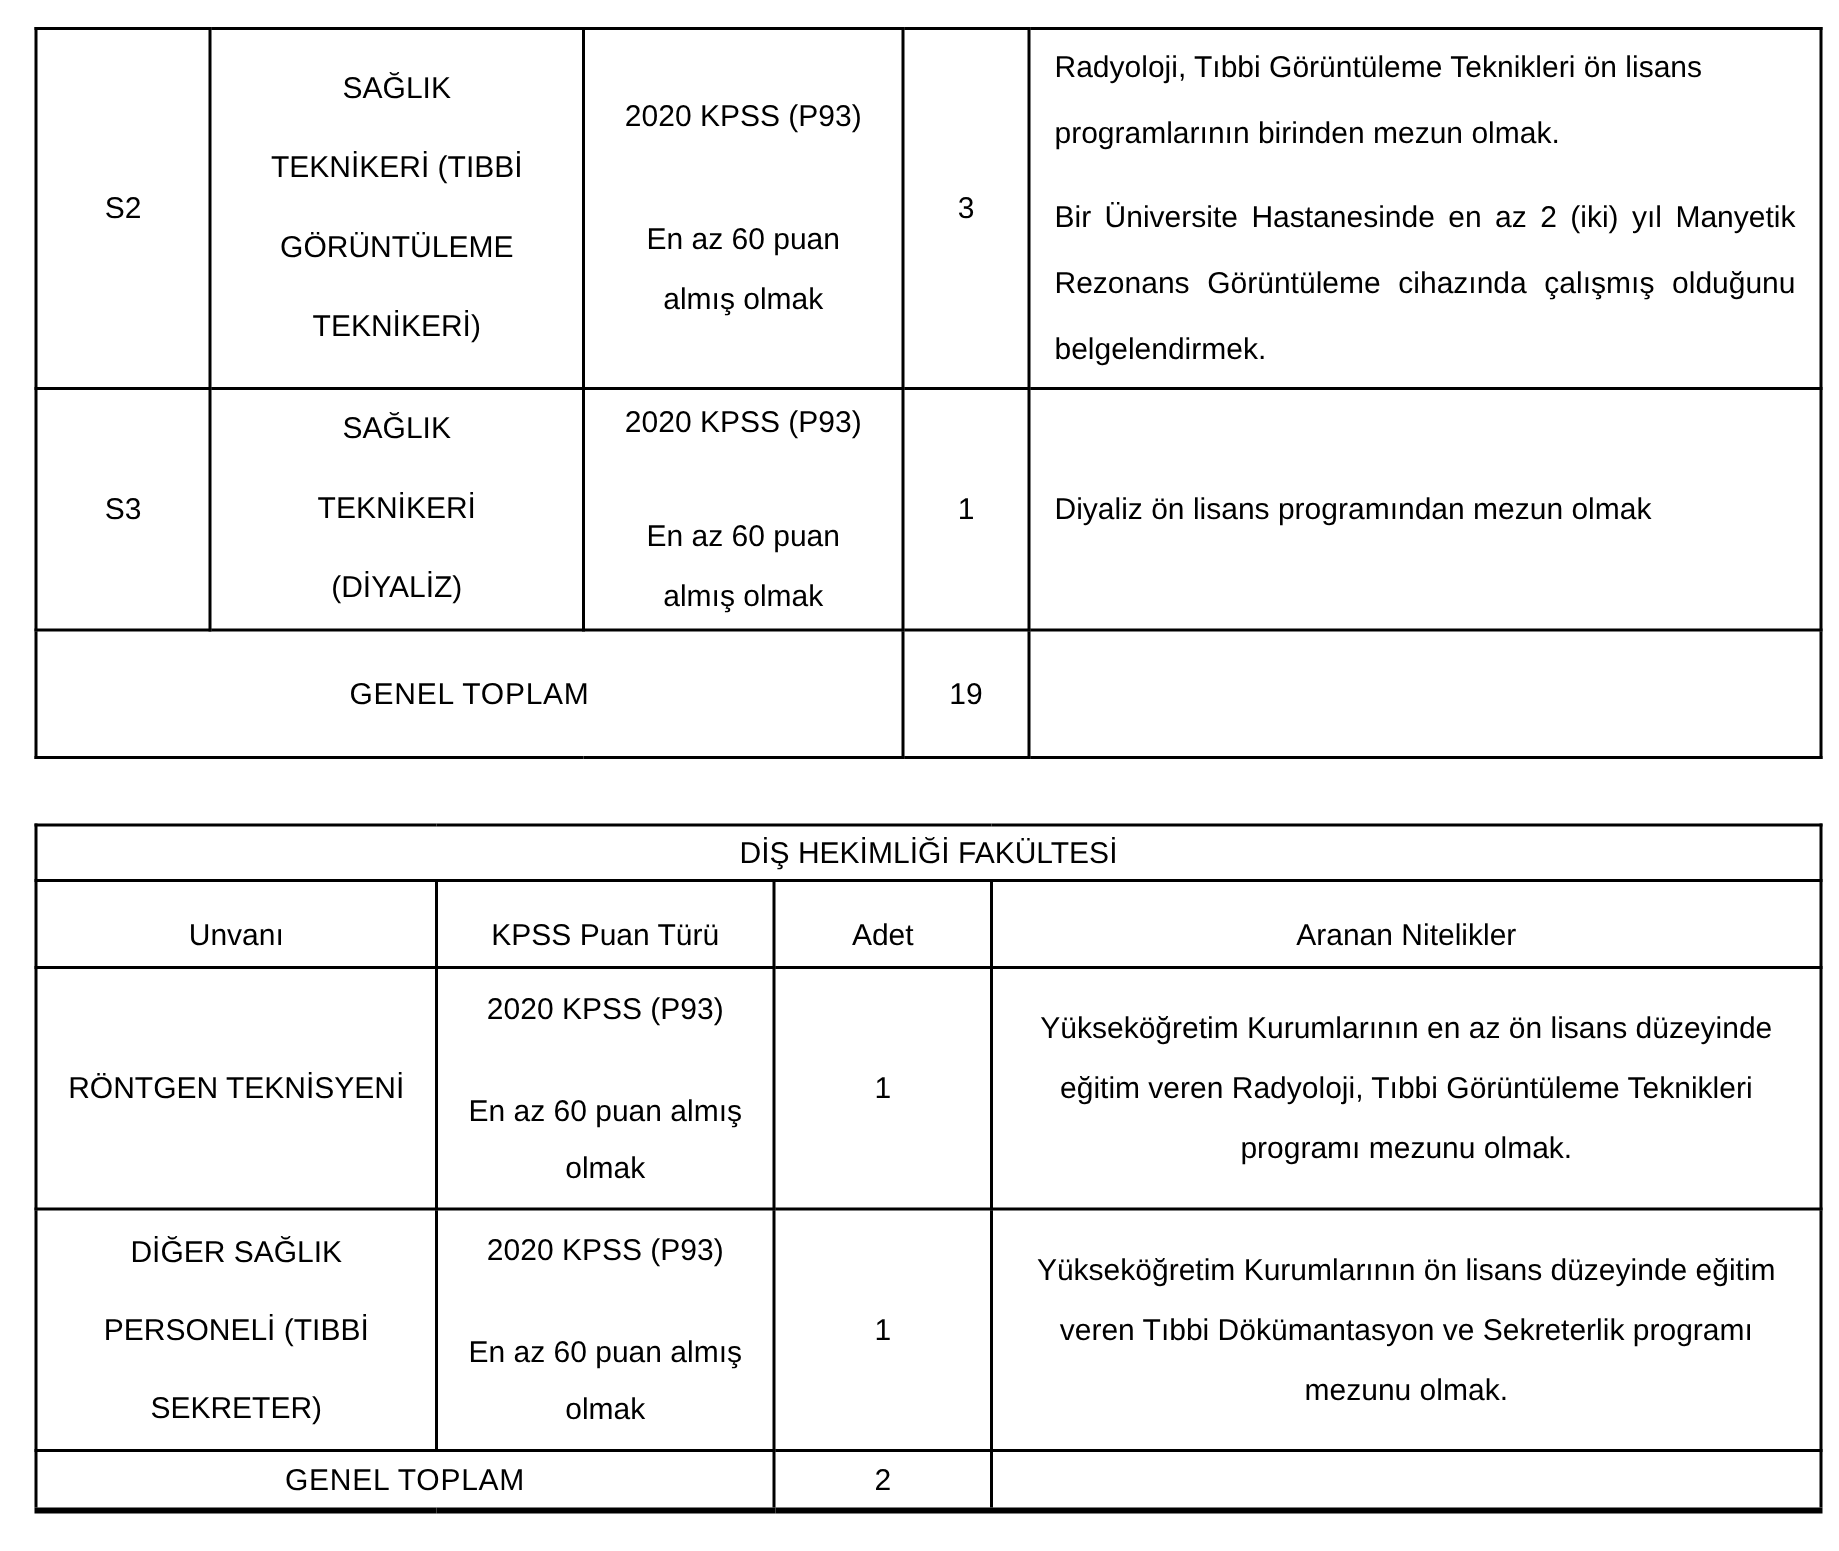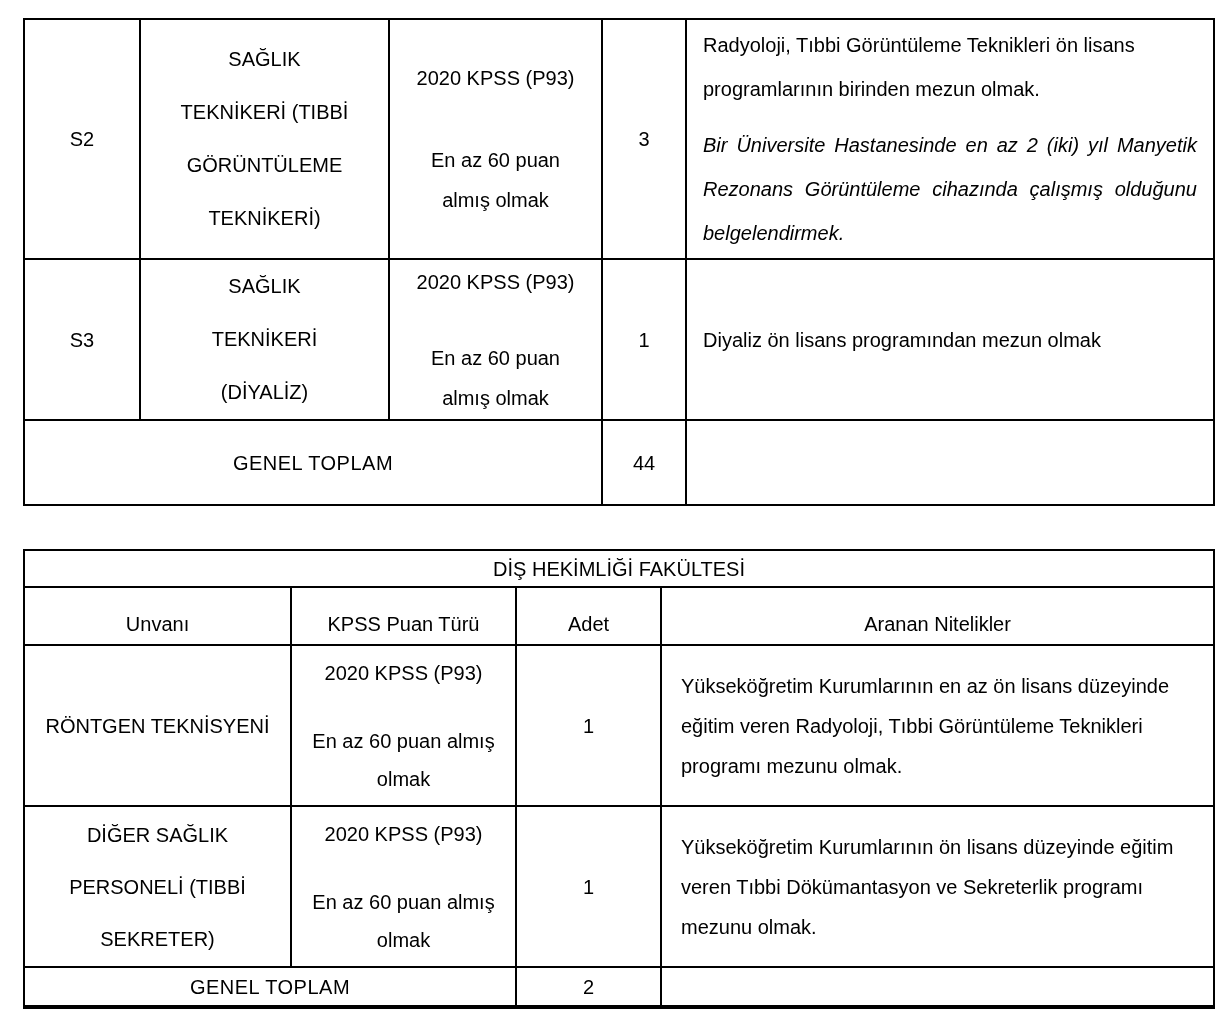--- a/index.html
+++ b/index.html
@@ -43,42 +43,42 @@
   .t1 .cell-kpss  { line-height: 40px; padding: 0 2px; }
   .t1 .cell-kpss .p1 { white-space: nowrap; }
   .t1 .cell-kpss .p2 { max-width: 155px; margin: 42px auto 0; }
   .r-s3 .cell-kpss .p2 { margin-top: 36px; }
 
   .t1 .cell-req {
     text-align: left;
     padding: 0 16px;
     line-height: 44px;
   }
-  .t1 .cell-req .p + .p { margin-top: 12px; font-style: italic; }
+  .t1 .cell-req .p + .p { margin-top: 12px; }
   .t1 .cell-req .p-justify { text-align: justify; }
 
   
   .t2 { margin-top: 43px; }
   .t2 .r-title { height: 37px; }
   .t2 .r-head  { height: 58px; }
   .t2 .r-data  { height: 161px; }
   .t2 .r-tot   { height: 40px; }
   .t2 tr:last-child td { border-bottom-width: 4px; }
 
   .t2 .r-head th {
     vertical-align: bottom;
     padding-bottom: 8px;
     line-height: 1.15;
   }
   .t2 .cell-name { line-height: 52px; padding: 0 12px; }
   .t2 .cell-name.one-line { white-space: nowrap; }
   .t2 .cell-kpss { line-height: 38px; padding: 0 4px; }
   .t2 .cell-kpss .p1 { white-space: nowrap; }
   .t2 .cell-kpss .p2 { max-width: 195px; margin: 30px auto 0; }
-  .t2 .cell-req  { line-height: 40px; padding: 0 19px; text-align: left; }
+  .t2 .cell-req  { line-height: 40px; padding: 0 19px; text-align: center; }
 
   .total-label { letter-spacing: 0.5px; margin-left: 14px; }
 </style>
 </head>
 <body>
 
 <div class="page">
   <div class="doc">
 
     <table class="t1">
@@ -110,21 +110,21 @@
           <div class="p1">2020 KPSS (P93)</div>
           <div class="p2">En az 60 puan almış olmak</div>
         </td>
         <td>1</td>
         <td class="cell-req">
           <div class="p">Diyaliz ön lisans programından mezun olmak</div>
         </td>
       </tr>
       <tr class="r-tot">
         <td colspan="3" class="total-label">GENEL TOPLAM</td>
-        <td>44</td>
+        <td>19</td>
         <td></td>
       </tr>
     </tbody>
       </table>
 
     <table class="t2">
       <colgroup>
         <col style="width:267px">
         <col style="width:225px">
         <col style="width:145px">

